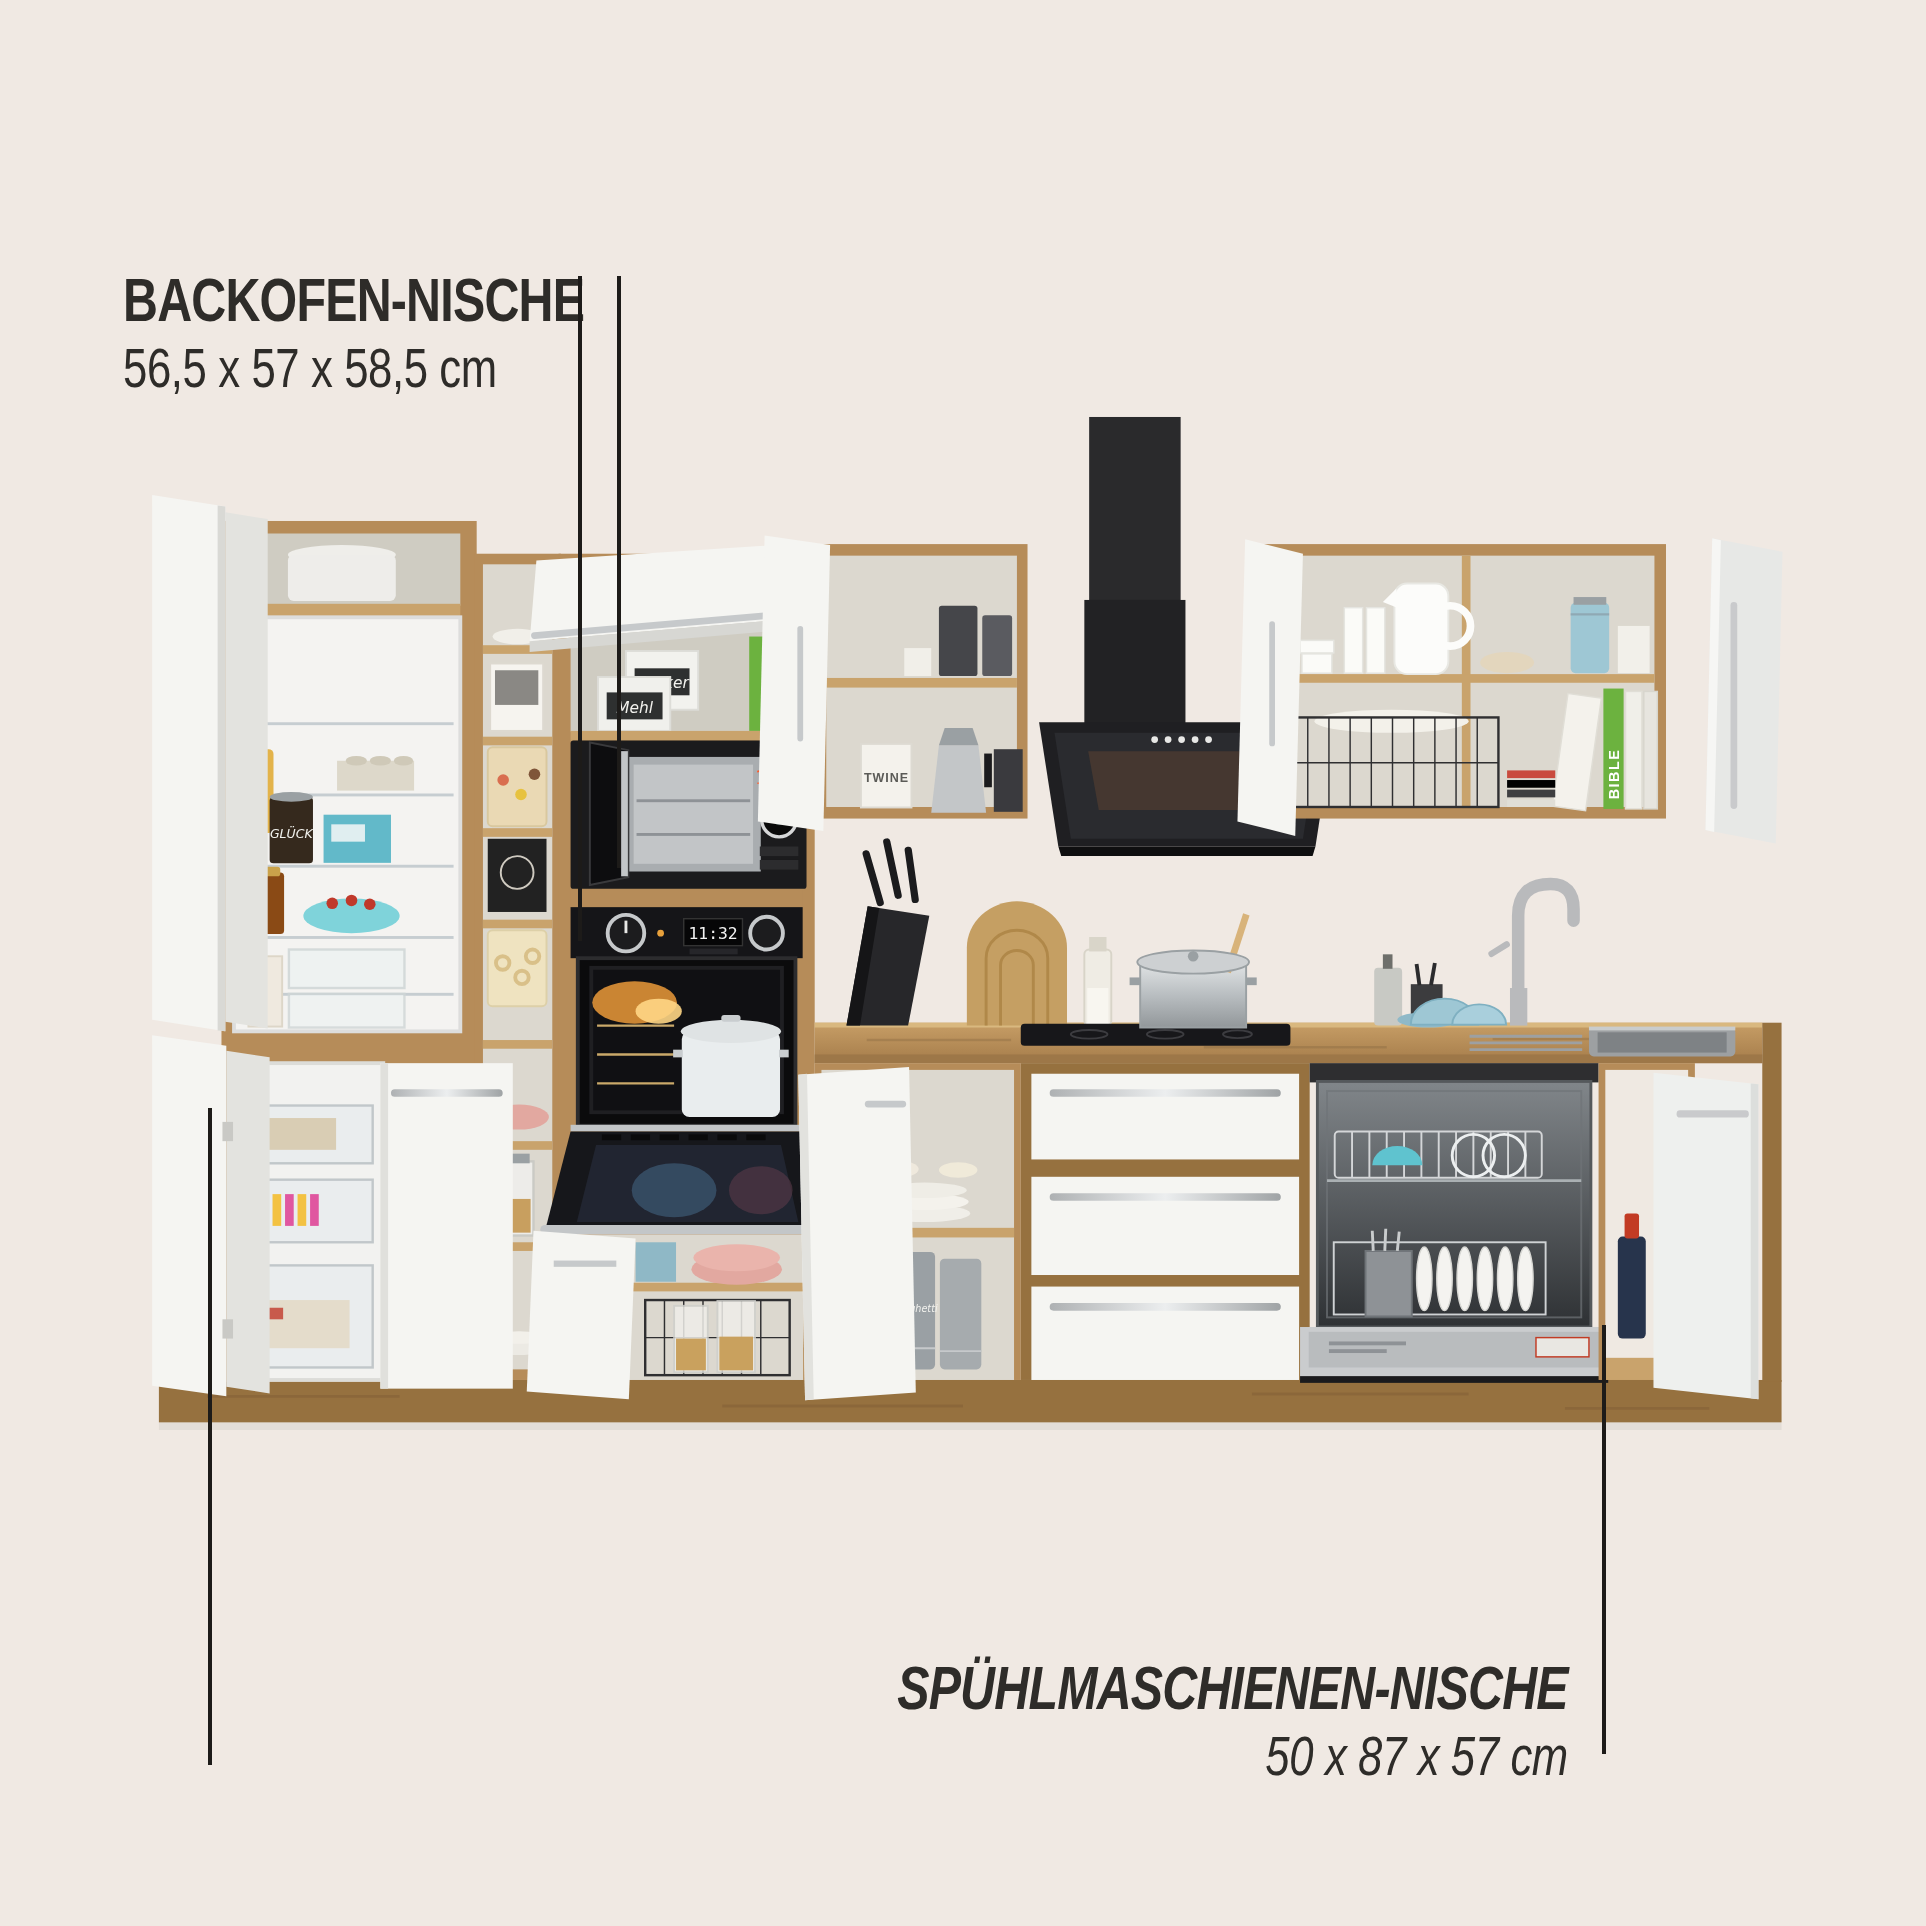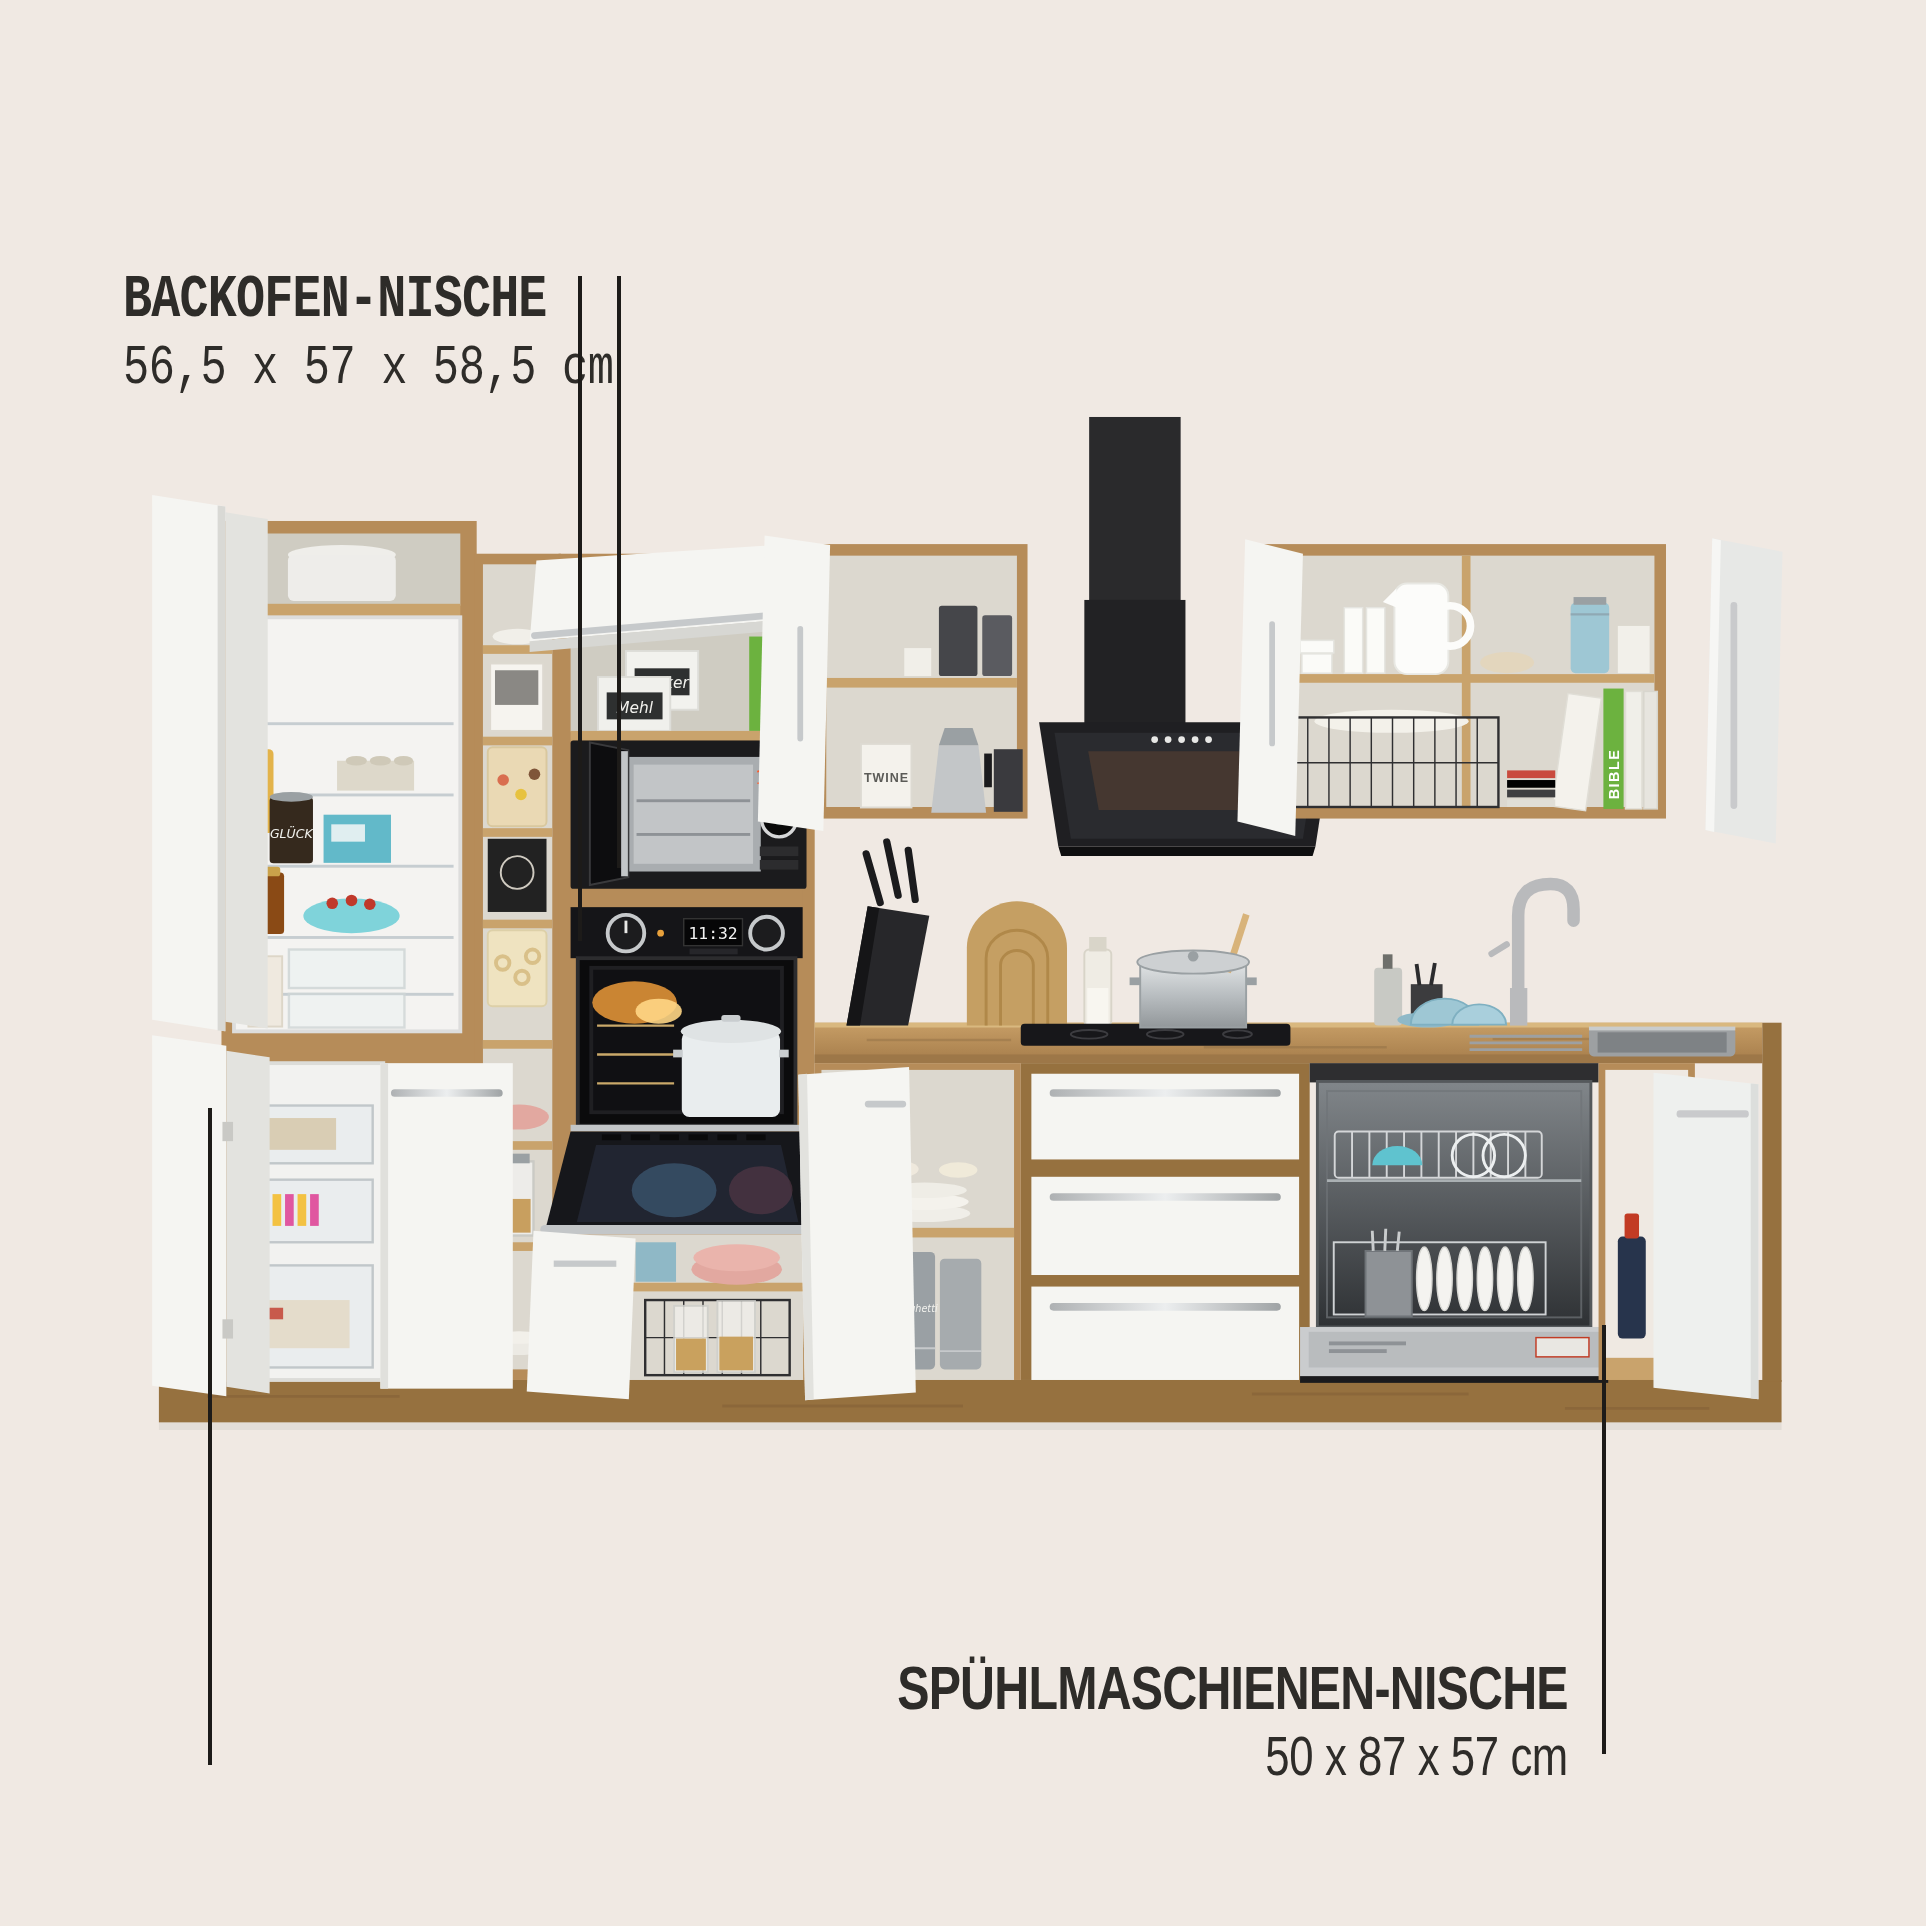--- a/index.html
+++ b/index.html
@@ -2,23 +2,23 @@
 <html style="--bg: #f0e9e3; --ink: #2e2c29; --line: #1d1b19; --wood: #b68c59; --wood-light: #c9a36c; --wood-dark: #96713f; --door: #f5f5f2; --door-shade: #e3e3df; --interior: #dcd8cf; --interior-dim: #cfccc2; --black: #1b1b1d; --steel: #c3c6c8; --steel-dim: #9aa0a3; --accent-blue: #9ec7d4; --accent-pink: #e2a8a0; --accent-red: #c23b24; --accent-green: #6cb23f; --accent-yellow: #e3b34a; --display-red: #ff5a2a;font-size:7.7px"><head>
 <meta charset="utf-8">
 <style>
   html,body{margin:0;padding:0;}
   body{width:1926px;height:1926px;background:var(--bg,#f0e9e3);font-family:"Liberation Sans",sans-serif;}
   .stage{position:relative;width:1926px;height:1926px;overflow:hidden;}
   svg{position:absolute;left:0;top:0;}
   .ann{position:absolute;color:var(--ink,#2e2c29);}
   .ann .t{font-weight:700;font-size:62px;line-height:1.04;letter-spacing:-1px;white-space:nowrap;transform:scaleX(.78);transform-origin:0 0;}
   .ann .d{font-weight:400;font-size:56px;line-height:1.04;letter-spacing:-0.5px;white-space:nowrap;margin-top:6.7px;transform:scaleX(.78);transform-origin:0 0;}
-  .ann.right{text-align:right;}
+  .ann.right{text-align:right;font-style:italic;}
   .ann.right .t,.ann.right .d{transform-origin:100% 0;}
-  #ann-backofen{left:123px;top:268px;font-family:Liberation Mono, monospace;}
+  #ann-backofen{left:123px;top:268px;}
   #ann-mikrowellen{left:651px;top:268px;}
   #ann-kuehlschrank{left:243px;top:1656px;}
   #ann-spuelmaschine{right:358px;top:1656px;}
   .vline{position:absolute;width:4.3px;background:var(--line,#1d1b19);}
   #line-backofen{left:578px;top:276px;height:665px;}
   #line-mikrowellen{left:617px;top:276px;height:592px;}
   #line-kuehlschrank{left:208px;top:1108px;height:657px;}
   #line-spuelmaschine{left:1602px;top:1325px;height:429px;}
   
   .wood{fill:var(--wood,#b68c59);} .woodl{fill:var(--wood-light,#c9a36c);} .woodd{fill:var(--wood-dark,#96713f);}

